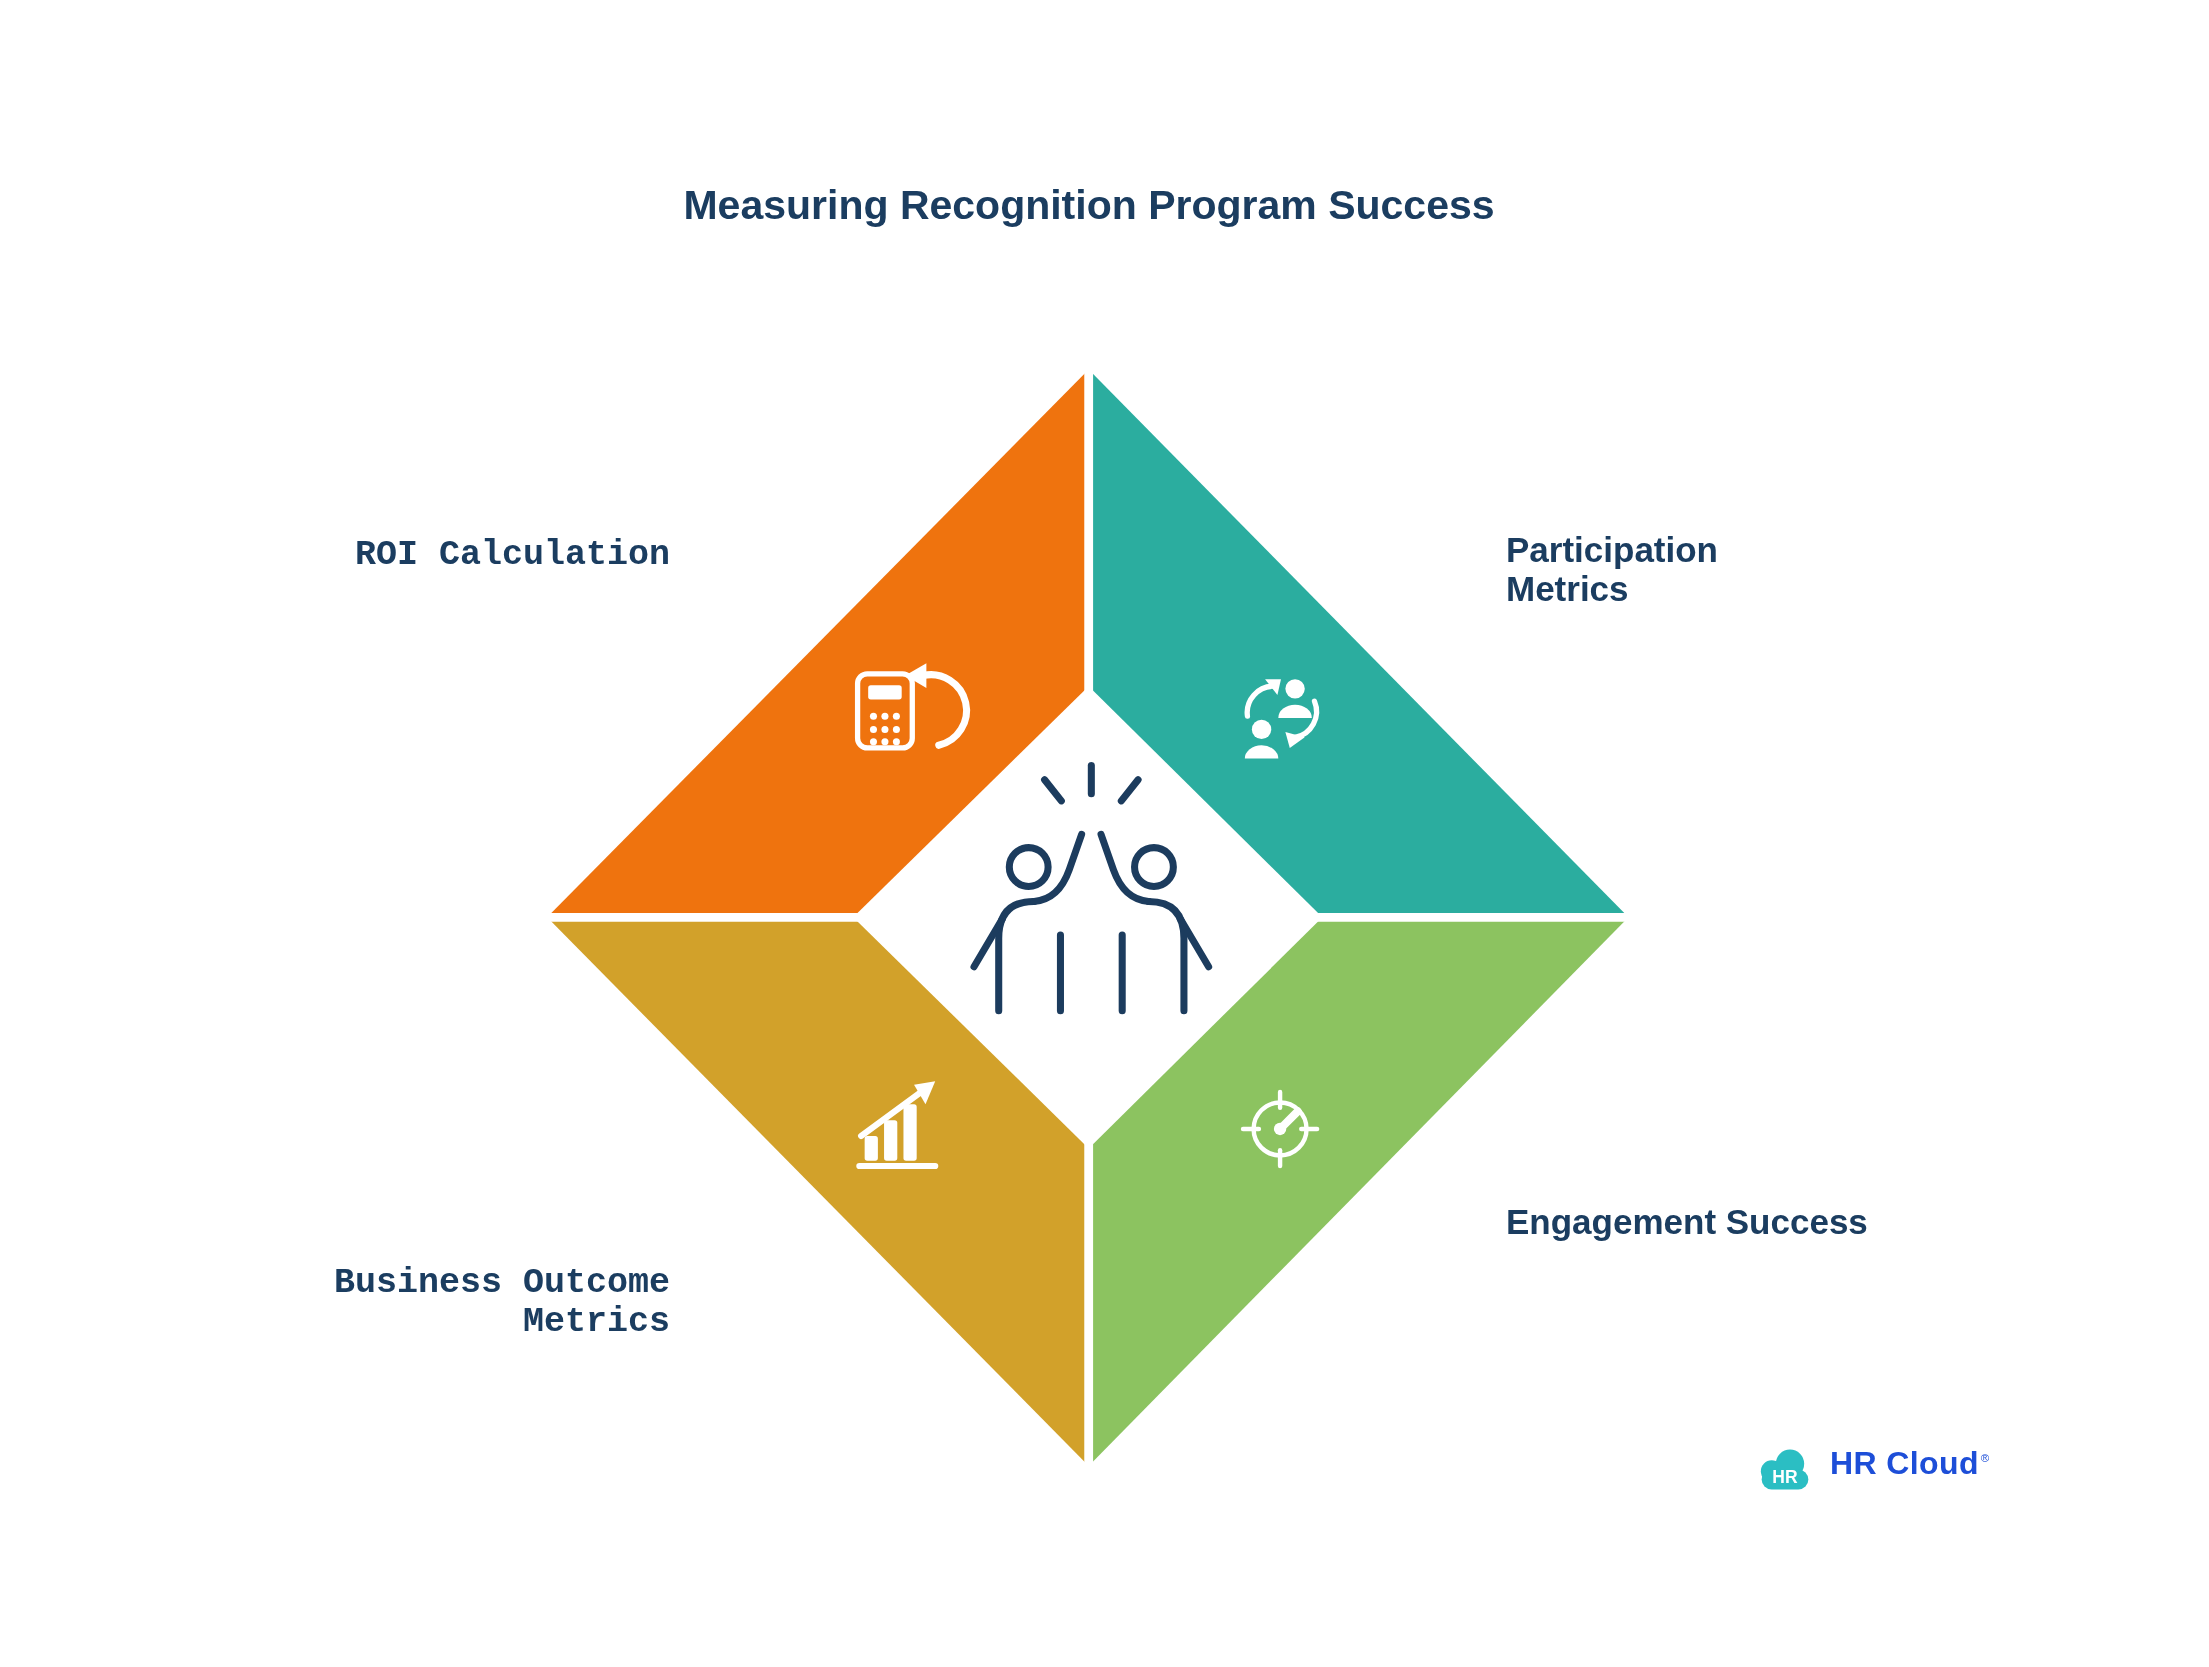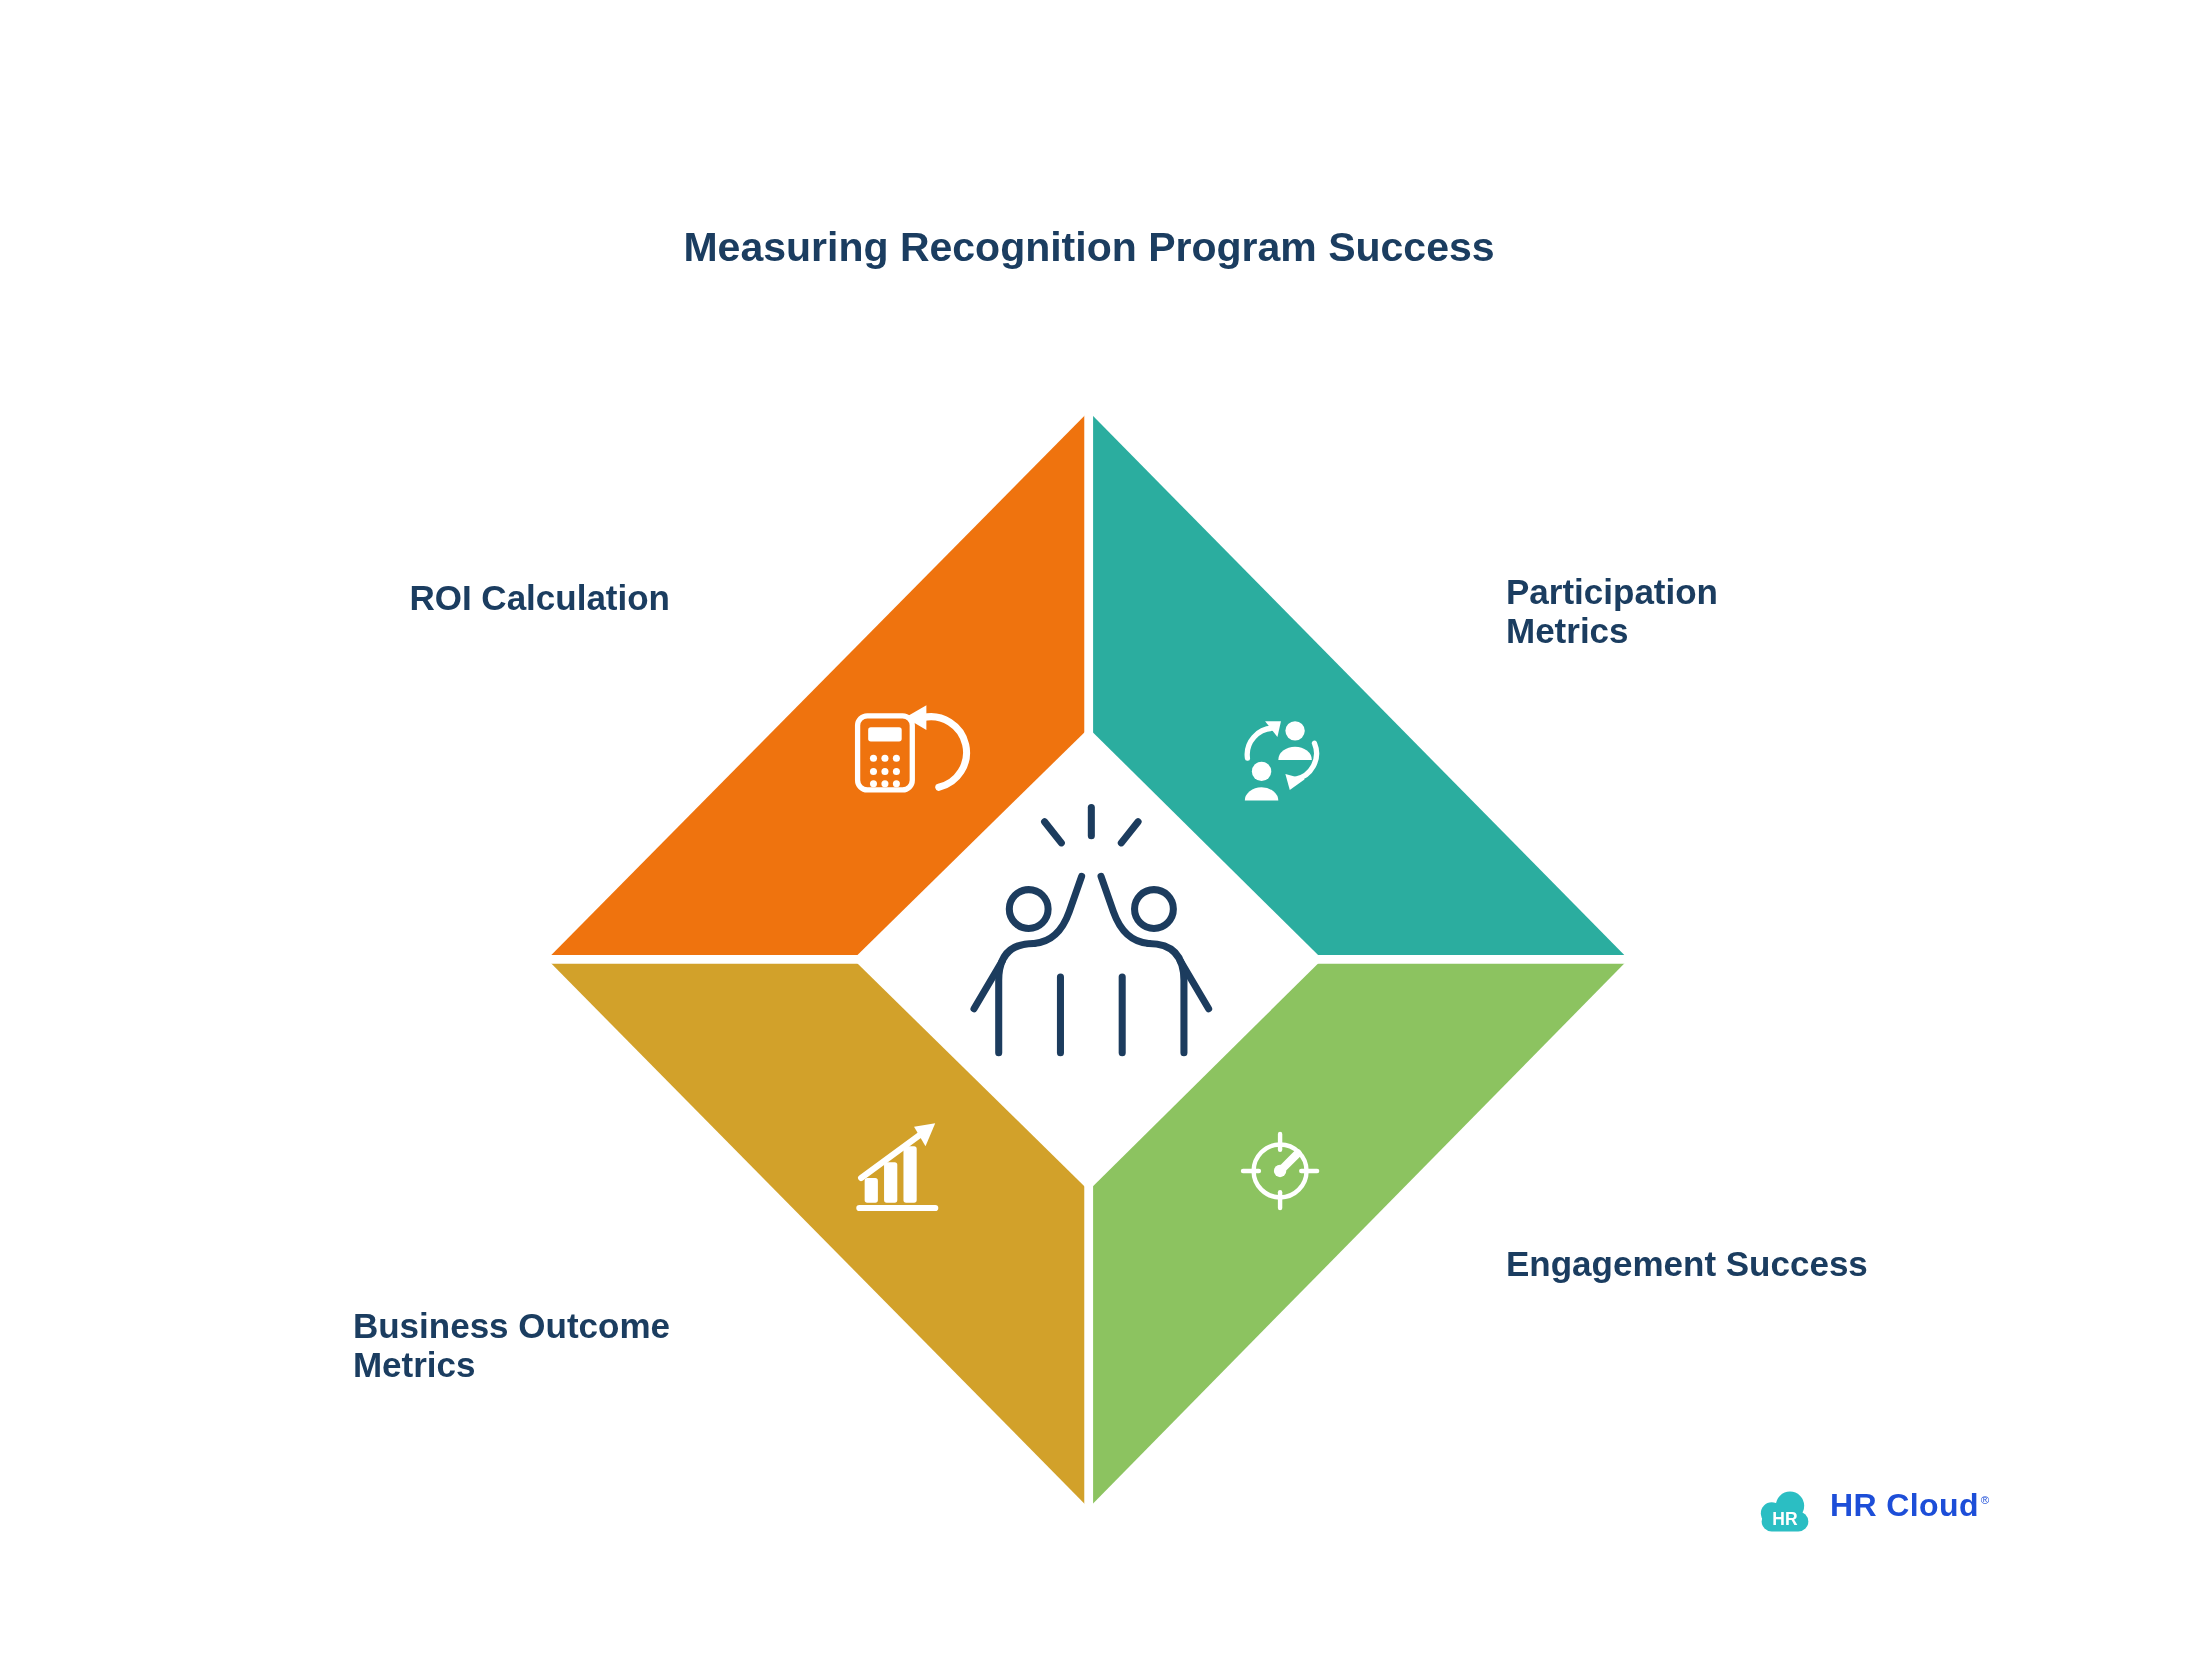--- a/index.html
+++ b/index.html
@@ -3,39 +3,39 @@
 <meta charset="utf-8">
 <style>
   html, body { margin: 0; padding: 0; }
   body {
     width: 2210px; height: 1667px;
     background: #ffffff;
     position: relative;
     overflow: hidden;
     font-family: "Liberation Sans", sans-serif;
   }
-  .canvas { position: absolute; inset: 0; margin-top: 42px; }
+  .canvas { position: absolute; inset: 0; }
   .page-title {
     position: absolute;
     top: 182px; left: 1089px;
     transform: translateX(-50%);
     font-size: 41px; font-weight: 700;
     color: #1B3D60;
     white-space: nowrap;
     margin: 0;
   }
   .diagram-svg { position: absolute; inset: 0; }
   .quad-label {
     position: absolute;
     font-size: 35px; font-weight: 700;
     color: #1B3D60;
     line-height: 1.12;
     white-space: pre-line;
   }
-  .align-right { text-align: left; }
+  .align-right { text-align: right; font-family: Liberation Mono, monospace; }
   #label-roi          { top: 536px;  right: 1540px; }
   #label-participation{ top: 530px;  left: 1506px; }
   #label-business     { top: 1264px; right: 1540px; }
   #label-engagement   { top: 1202px; left: 1506px; }
   .logo {
     position: absolute;
     top: 1445px; left: 1760px;
     display: flex; gap: 15px;
   }
   .logo-wordmark {

